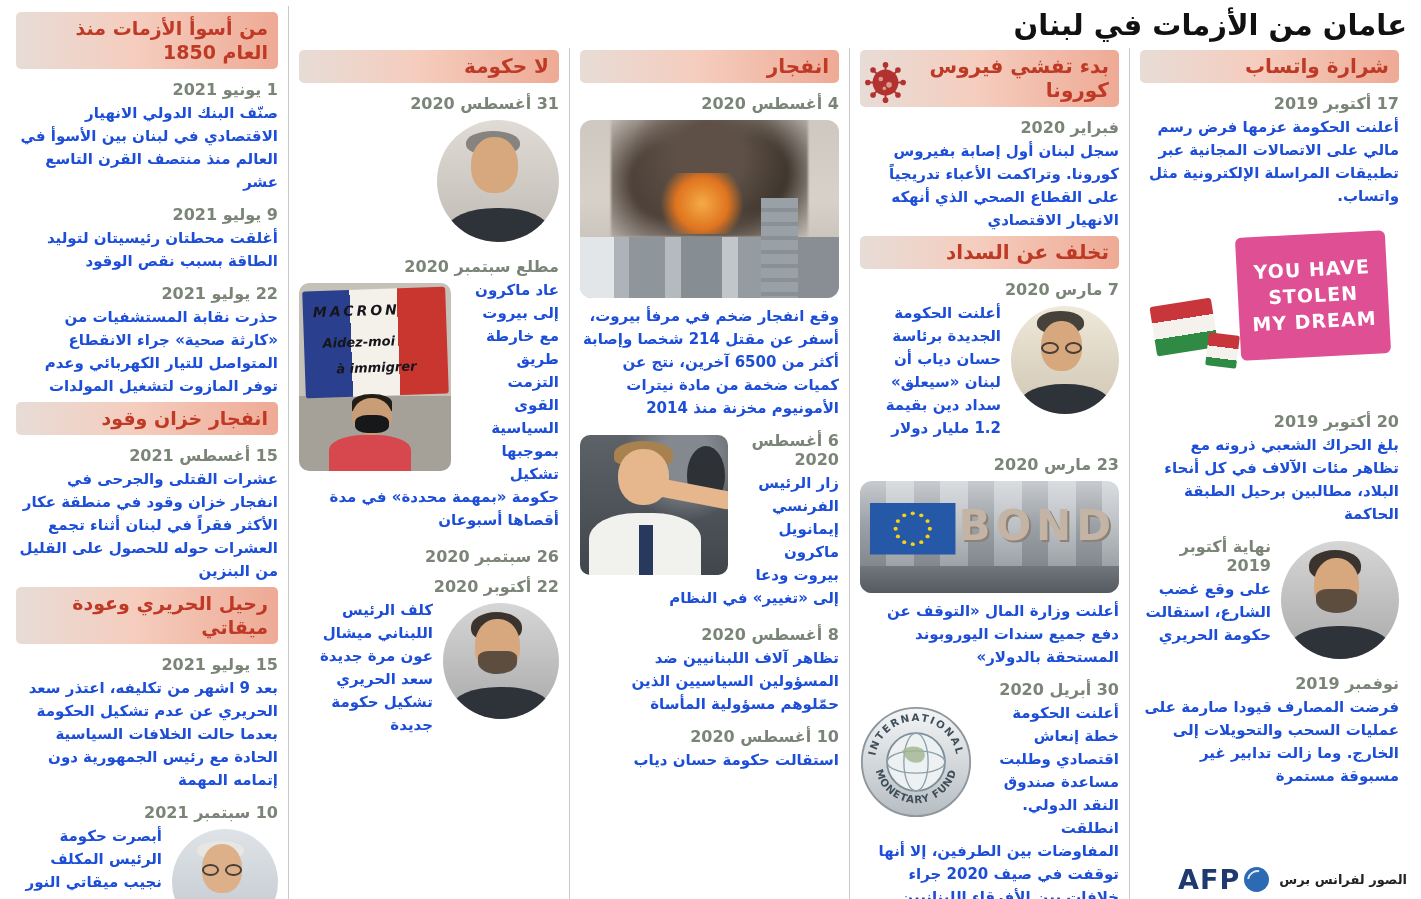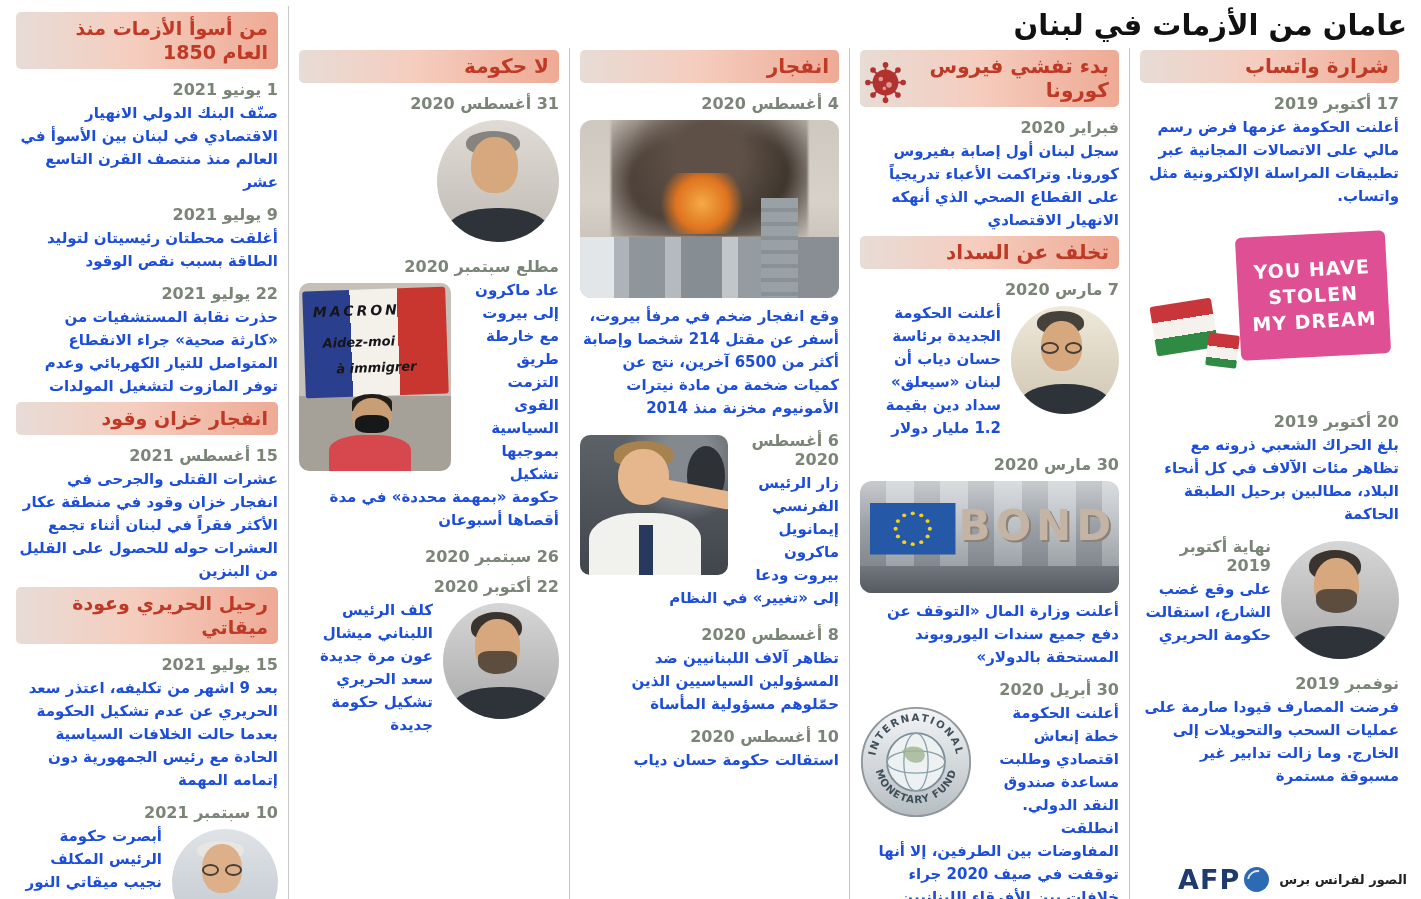--- a/index.html
+++ b/index.html
@@ -192,21 +192,21 @@
           <div class="date">7 مارس 2020</div>
           <div class="portrait diab s108 f-right">
             <div class="hair"></div>
               <div class="head"></div>
               <div class="glasses"></div>
               <div class="glasses g2"></div>
               <div class="shoulders"></div>
           </div>
           <p class="para">أعلنت الحكومة الجديدة برئاسة حسان دياب أن لبنان «سيعلق» سداد دين بقيمة 1.2 مليار دولار</p>
         </div>
-        <div class="date">30 مارس 2020</div>
+        <div class="date">23 مارس 2020</div>
         <div class="photo bonds">
           <div class="ledge"></div>
           <svg class="euflag" viewBox="0 0 90 60" preserveAspectRatio="none">
             <rect width="90" height="60" fill="#2558a7"></rect>
             <g fill="#f7d117">
               <circle cx="45" cy="12" r="2.2"></circle>
                 <circle cx="54" cy="14.4" r="2.2"></circle>
                 <circle cx="60.6" cy="21" r="2.2"></circle>
               <circle cx="63" cy="30" r="2.2"></circle>
                 <circle cx="60.6" cy="39" r="2.2"></circle>

